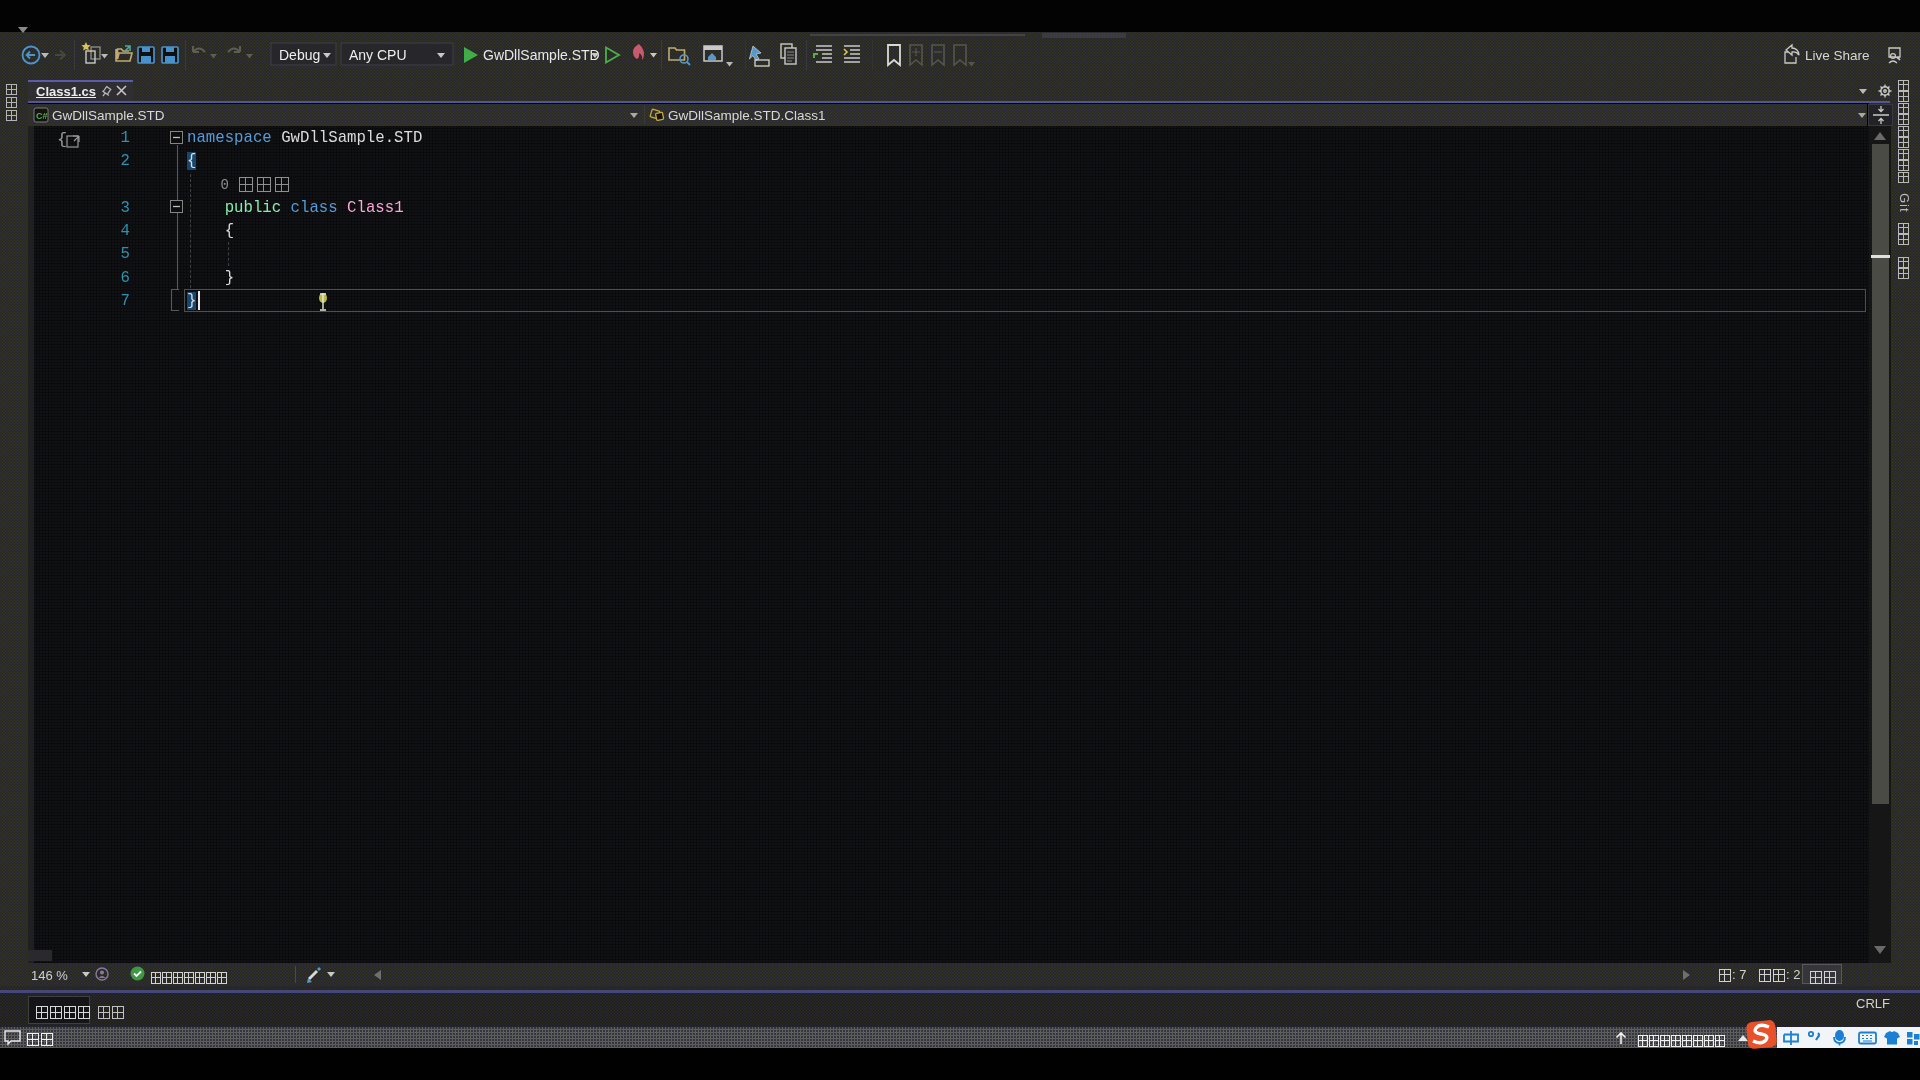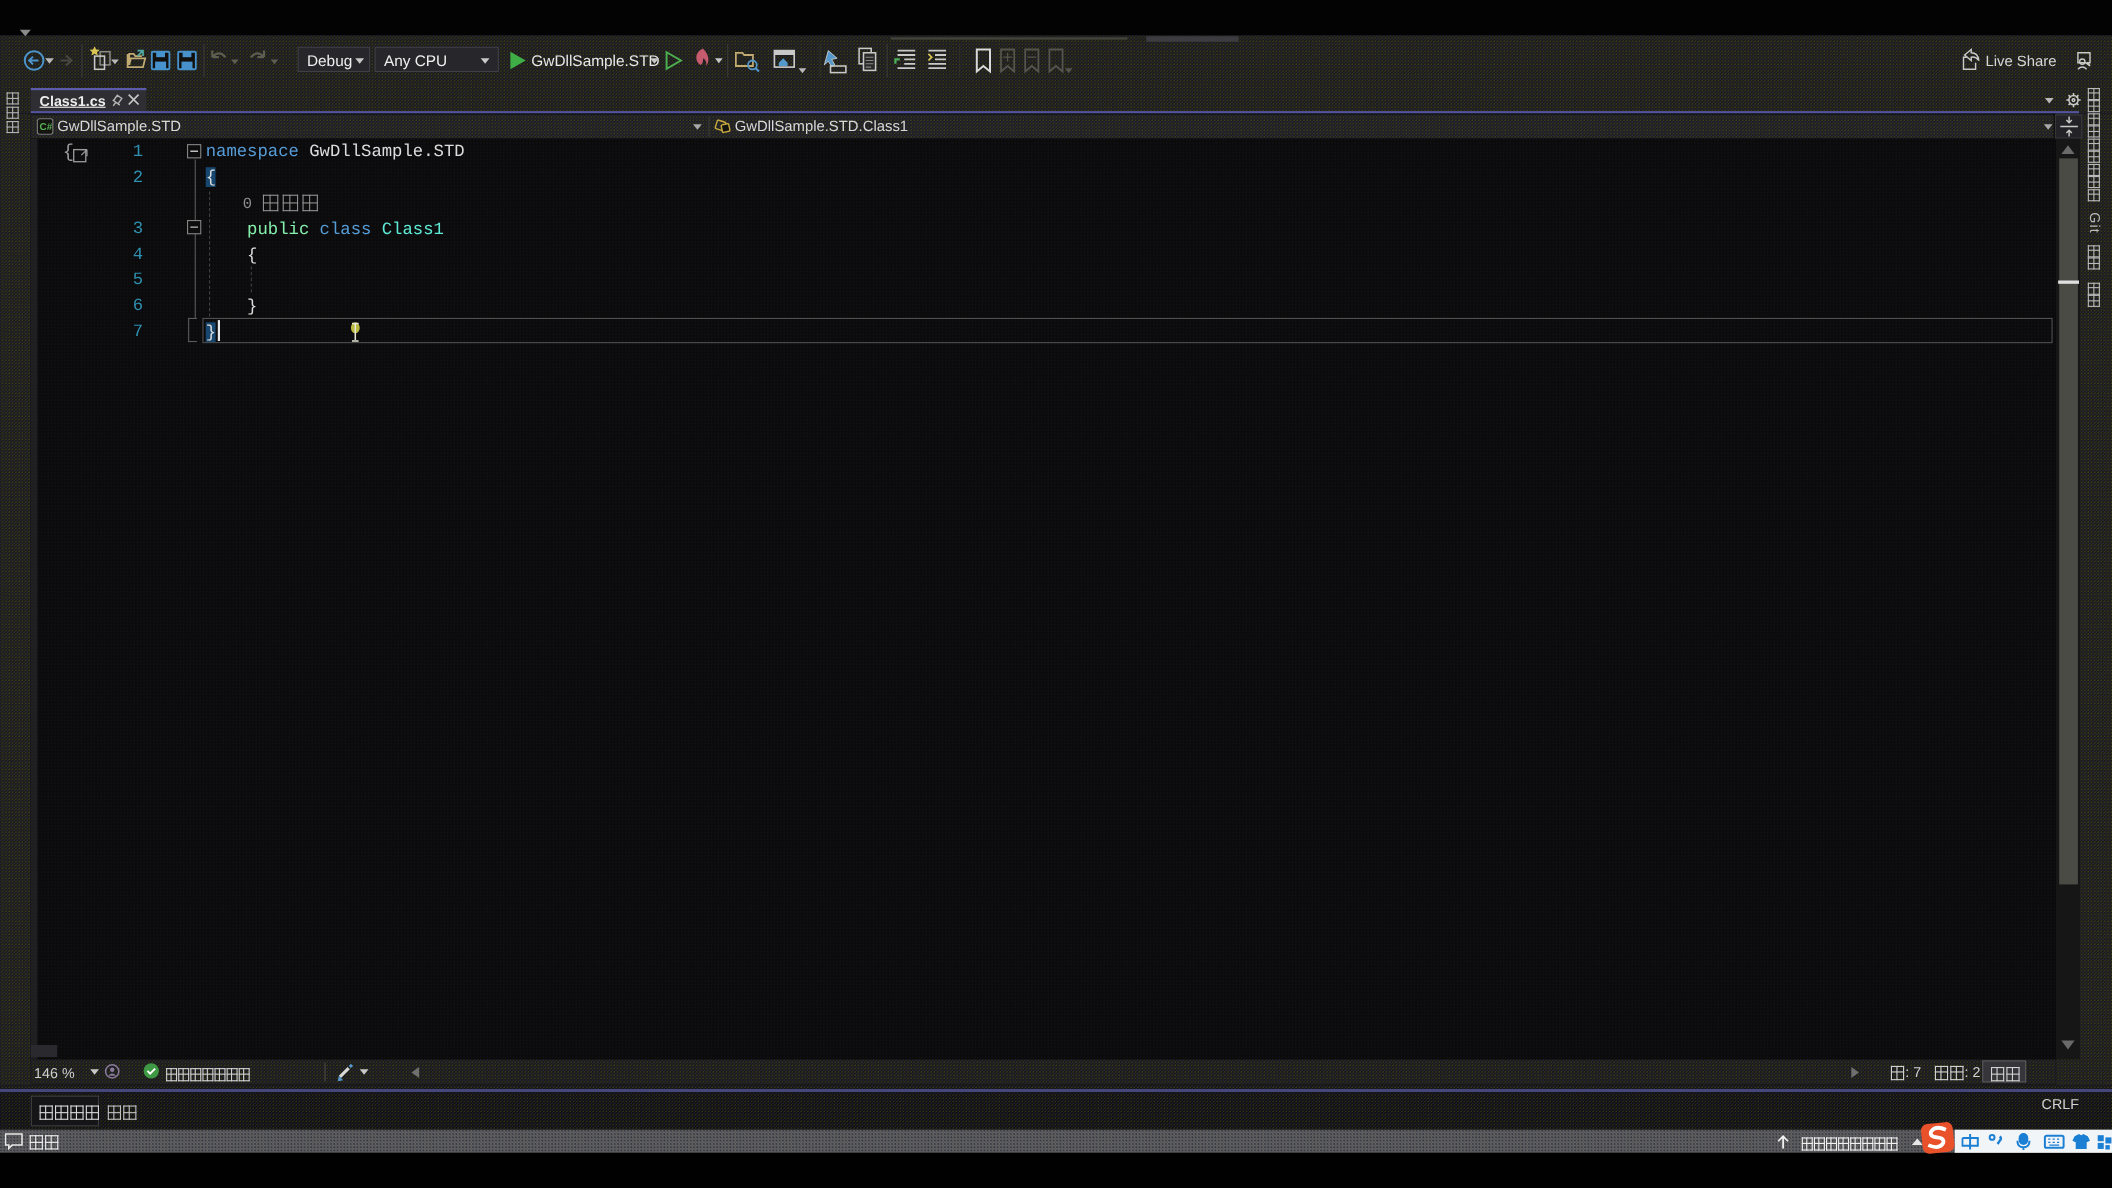--- a/index.html
+++ b/index.html
@@ -213,21 +213,21 @@
 <div class="abs" style="left:171px;top:310px;width:8px;height:1px;background:#5a5a5a;"></div>
 
 <div class="abs" style="left:190px;top:174px;width:0;height:114px;border-left:1px dashed #3f3f3f;"></div>
 <div class="abs" style="left:228px;top:242px;width:0;height:24px;border-left:1px dashed #3f3f3f;"></div>
 
 <div class="abs" style="left:184px;top:289px;width:1682px;height:23px;border:1px solid #4f4f4f;"></div>
 
 <div class="abs mono" id="code" style="left:187px;top:127px;font-size:15.7px;line-height:23.25px;white-space:pre;color:#dcdcdc;"><span style="color:#569cd6;">namespace</span> GwDllSample.STD
 <span style="background:#17466e;">{</span>
 <span style="color:#8f8f8f;font-size:14px;">    0 <span class="cj c15"></span><span class="cj c15"></span><span class="cj c15"></span></span>
-    <span style="color:#86efac;">public</span> <span style="color:#569cd6;">class</span> <span style="color:#5eead4;">Class1</span>
+    <span style="color:#86efac;">public</span> <span style="color:#569cd6;">class</span> <span style="color:#f9a8d4;">Class1</span>
     {
 
     }
 <span style="background:#17466e;">}</span></div>
 
 <div class="abs" style="left:198px;top:291px;width:2px;height:19px;background:#e8e8e8;"></div>
 
 <svg class="abs" style="left:316px;top:292px;" width="16" height="20" viewBox="0 0 16 20">
   <ellipse cx="7" cy="6" rx="4" ry="5" fill="#d8d84a" opacity="0.85"></ellipse>
   <path d="M4 2 h3 M10 2 h-3 M7 2 v15 M4 18 h3 M10 18 h-3" stroke="#e8e8d8" stroke-width="1.4" fill="none"></path>

